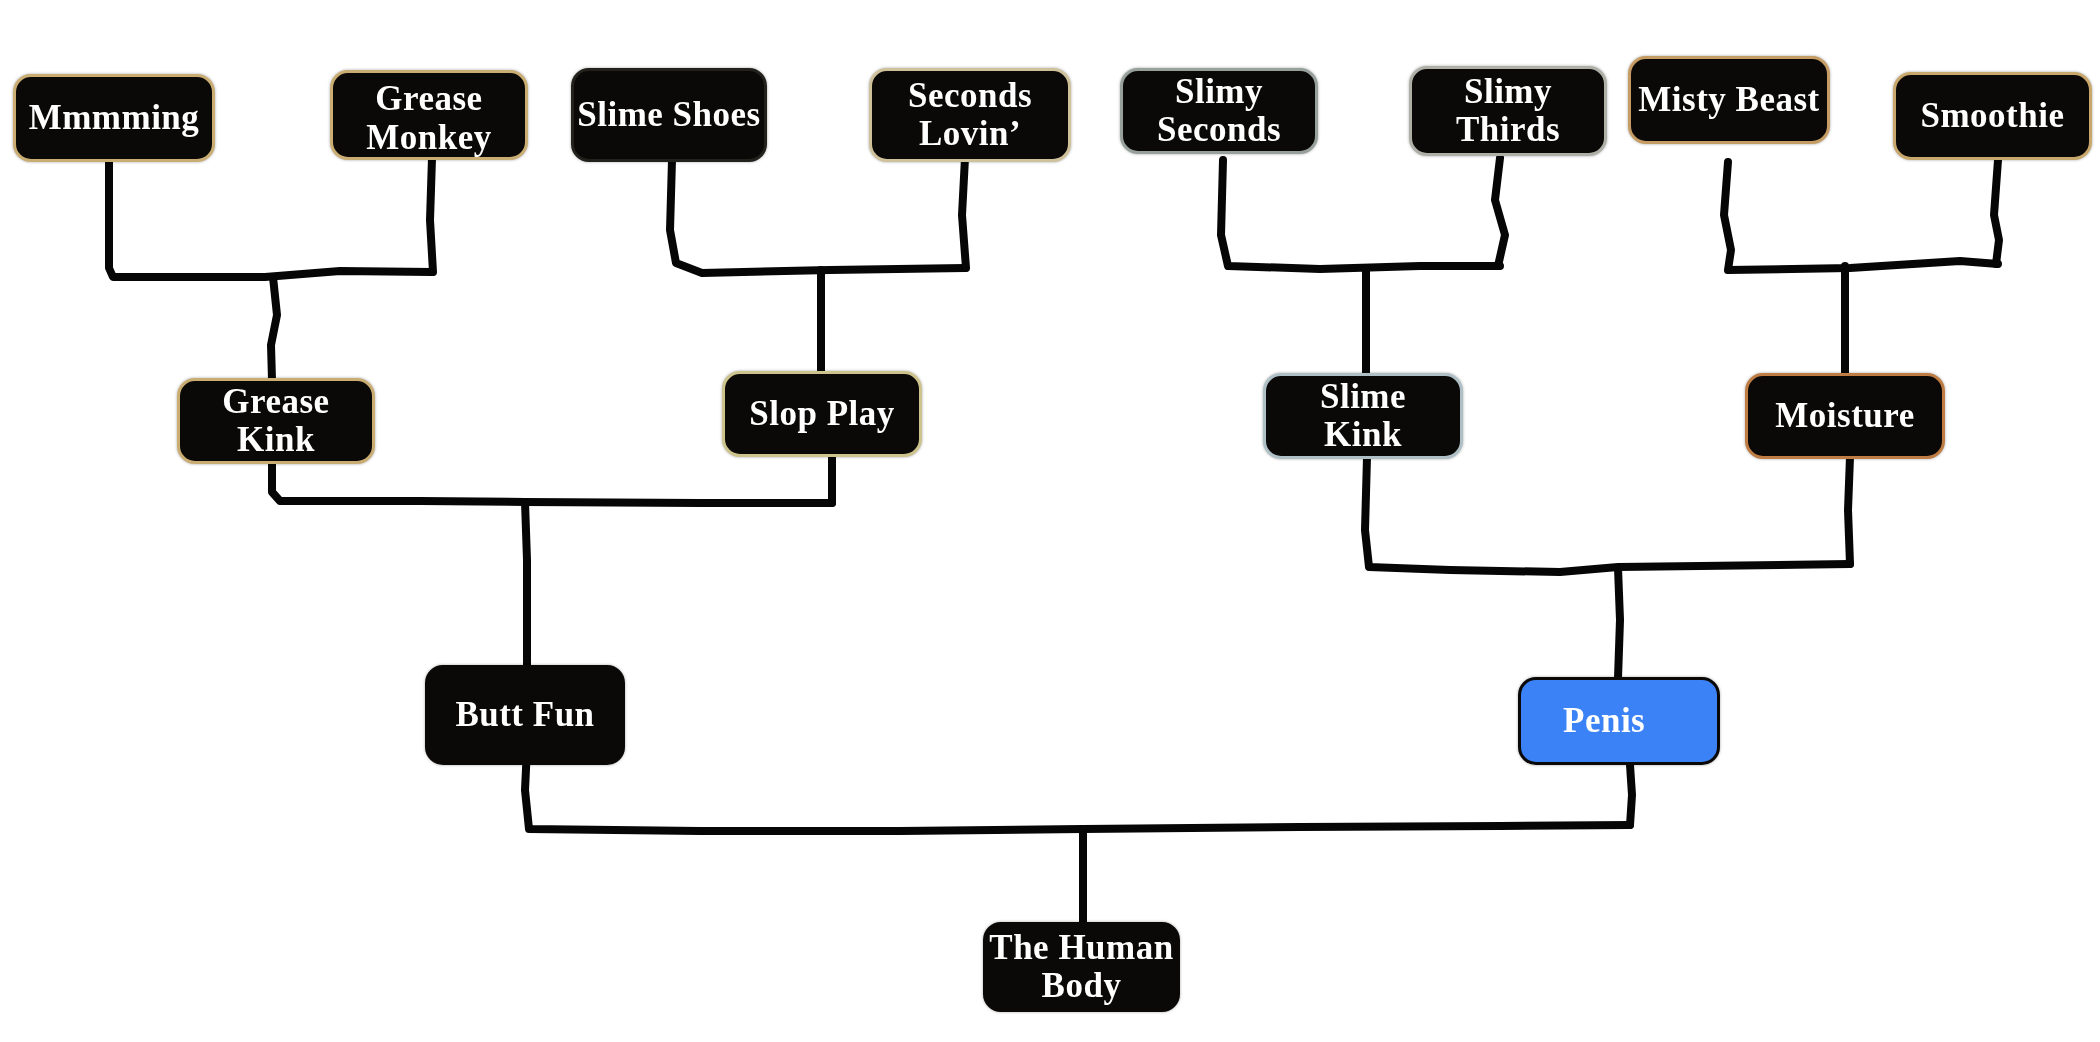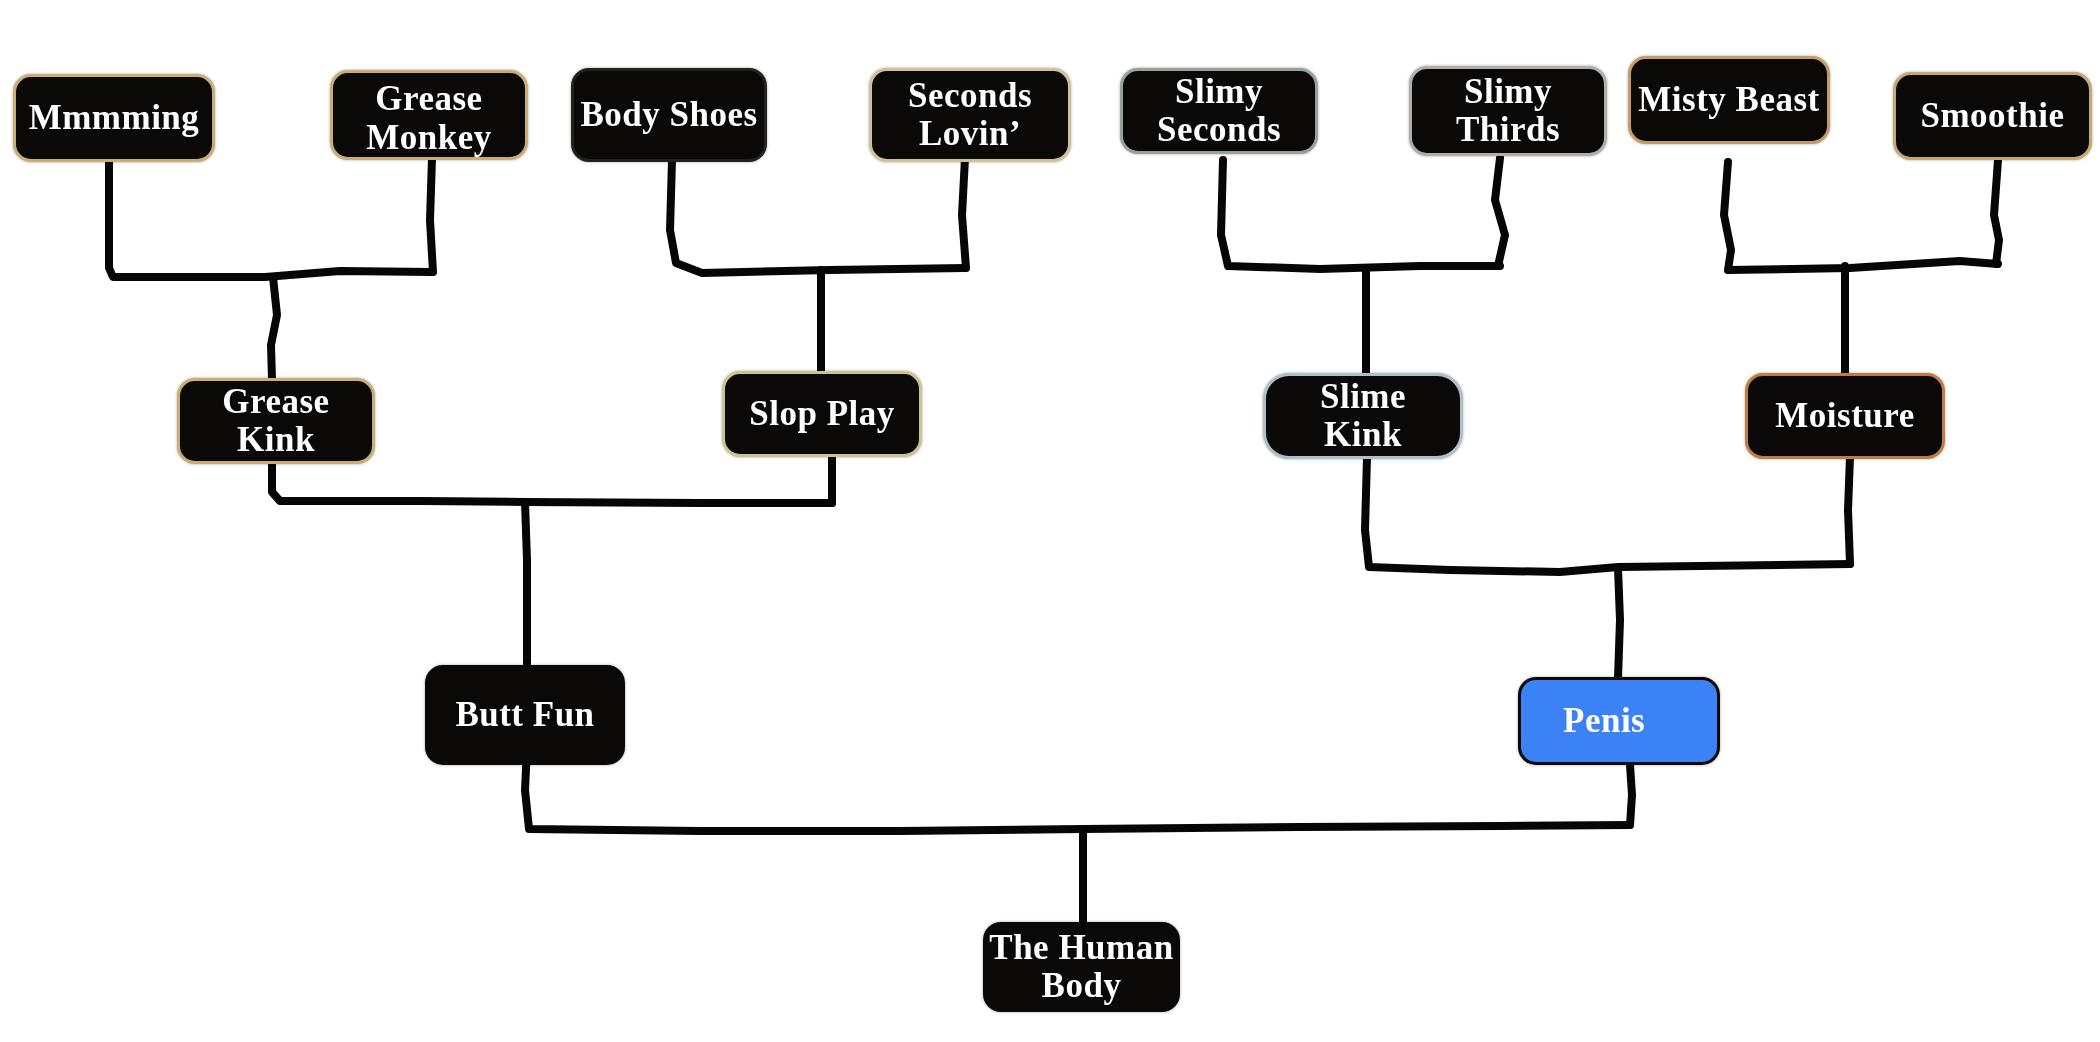--- a/index.html
+++ b/index.html
@@ -83,21 +83,21 @@
     </svg>
   <div id="nodes">
       <div class="node" style="left: 13px; top: 74px; width: 202px; height: 88px; background: rgb(11, 9, 7); border-color: rgb(201, 173, 114);">
         <span class="label" style="color: rgb(255, 255, 255);">Mmmming</span>
       </div>
       <div class="node" style="left: 330px; top: 70px; width: 198px; height: 90px; background: rgb(11, 9, 7); border-color: rgb(201, 173, 114); align-items: flex-end;">
         <span class="label" style="color: rgb(255, 255, 255);">Grease
 Monkey</span>
       </div>
       <div class="node" style="left: 571px; top: 68px; width: 196px; height: 94px; background: rgb(11, 9, 7); border-color: rgb(35, 33, 28);">
-        <span class="label" style="color: rgb(255, 255, 255);">Body Shoes</span>
+        <span class="label" style="color: rgb(255, 255, 255);">Slime Shoes</span>
       </div>
       <div class="node" style="left: 869px; top: 68px; width: 202px; height: 94px; background: rgb(11, 9, 7); border-color: rgb(207, 194, 154);">
         <span class="label" style="color: rgb(255, 255, 255);">Seconds Lovin’</span>
       </div>
       <div class="node" style="left: 1120px; top: 68px; width: 198px; height: 86px; background: rgb(11, 9, 7); border-color: rgb(151, 160, 155);">
         <span class="label" style="color: rgb(255, 255, 255);">Slimy
 Seconds</span>
       </div>
       <div class="node" style="left: 1409px; top: 66px; width: 198px; height: 90px; background: rgb(11, 9, 7); border-color: rgb(174, 176, 168);">
         <span class="label" style="color: rgb(255, 255, 255);">Slimy
@@ -108,21 +108,21 @@
       </div>
       <div class="node" style="left: 1893px; top: 72px; width: 199px; height: 88px; background: rgb(11, 9, 7); border-color: rgb(200, 167, 108);">
         <span class="label" style="color: rgb(255, 255, 255);">Smoothie</span>
       </div>
       <div class="node" style="left: 177px; top: 378px; width: 198px; height: 86px; background: rgb(11, 9, 7); border-color: rgb(201, 173, 114);">
         <span class="label" style="color: rgb(255, 255, 255);">Grease Kink</span>
       </div>
       <div class="node" style="left: 722px; top: 371px; width: 200px; height: 86px; background: rgb(11, 9, 7); border-color: rgb(205, 195, 140);">
         <span class="label" style="color: rgb(255, 255, 255);">Slop Play</span>
       </div>
-      <div class="node" style="left: 1263px; top: 373px; width: 200px; height: 86px; background: rgb(11, 9, 7); border-color: rgb(174, 191, 198); border-radius: 26px;">
+      <div class="node" style="left: 1263px; top: 373px; width: 200px; height: 86px; background: rgb(11, 9, 7); border-color: rgb(174, 191, 198);">
         <span class="label" style="color: rgb(255, 255, 255);">Slime
 Kink</span>
       </div>
       <div class="node" style="left: 1745px; top: 373px; width: 200px; height: 86px; background: rgb(11, 9, 7); border-color: rgb(191, 125, 68);">
         <span class="label" style="color: rgb(255, 255, 255);">Moisture</span>
       </div>
       <div class="node" style="left: 425px; top: 665px; width: 200px; height: 100px; background: rgb(11, 9, 7); border-color: rgb(11, 9, 7);">
         <span class="label" style="color: rgb(255, 255, 255);">Butt Fun</span>
       </div>
       <div class="node align-left" style="left: 1518px; top: 677px; width: 202px; height: 88px; background: #3b82f6; border-color: rgb(11, 9, 7);">

